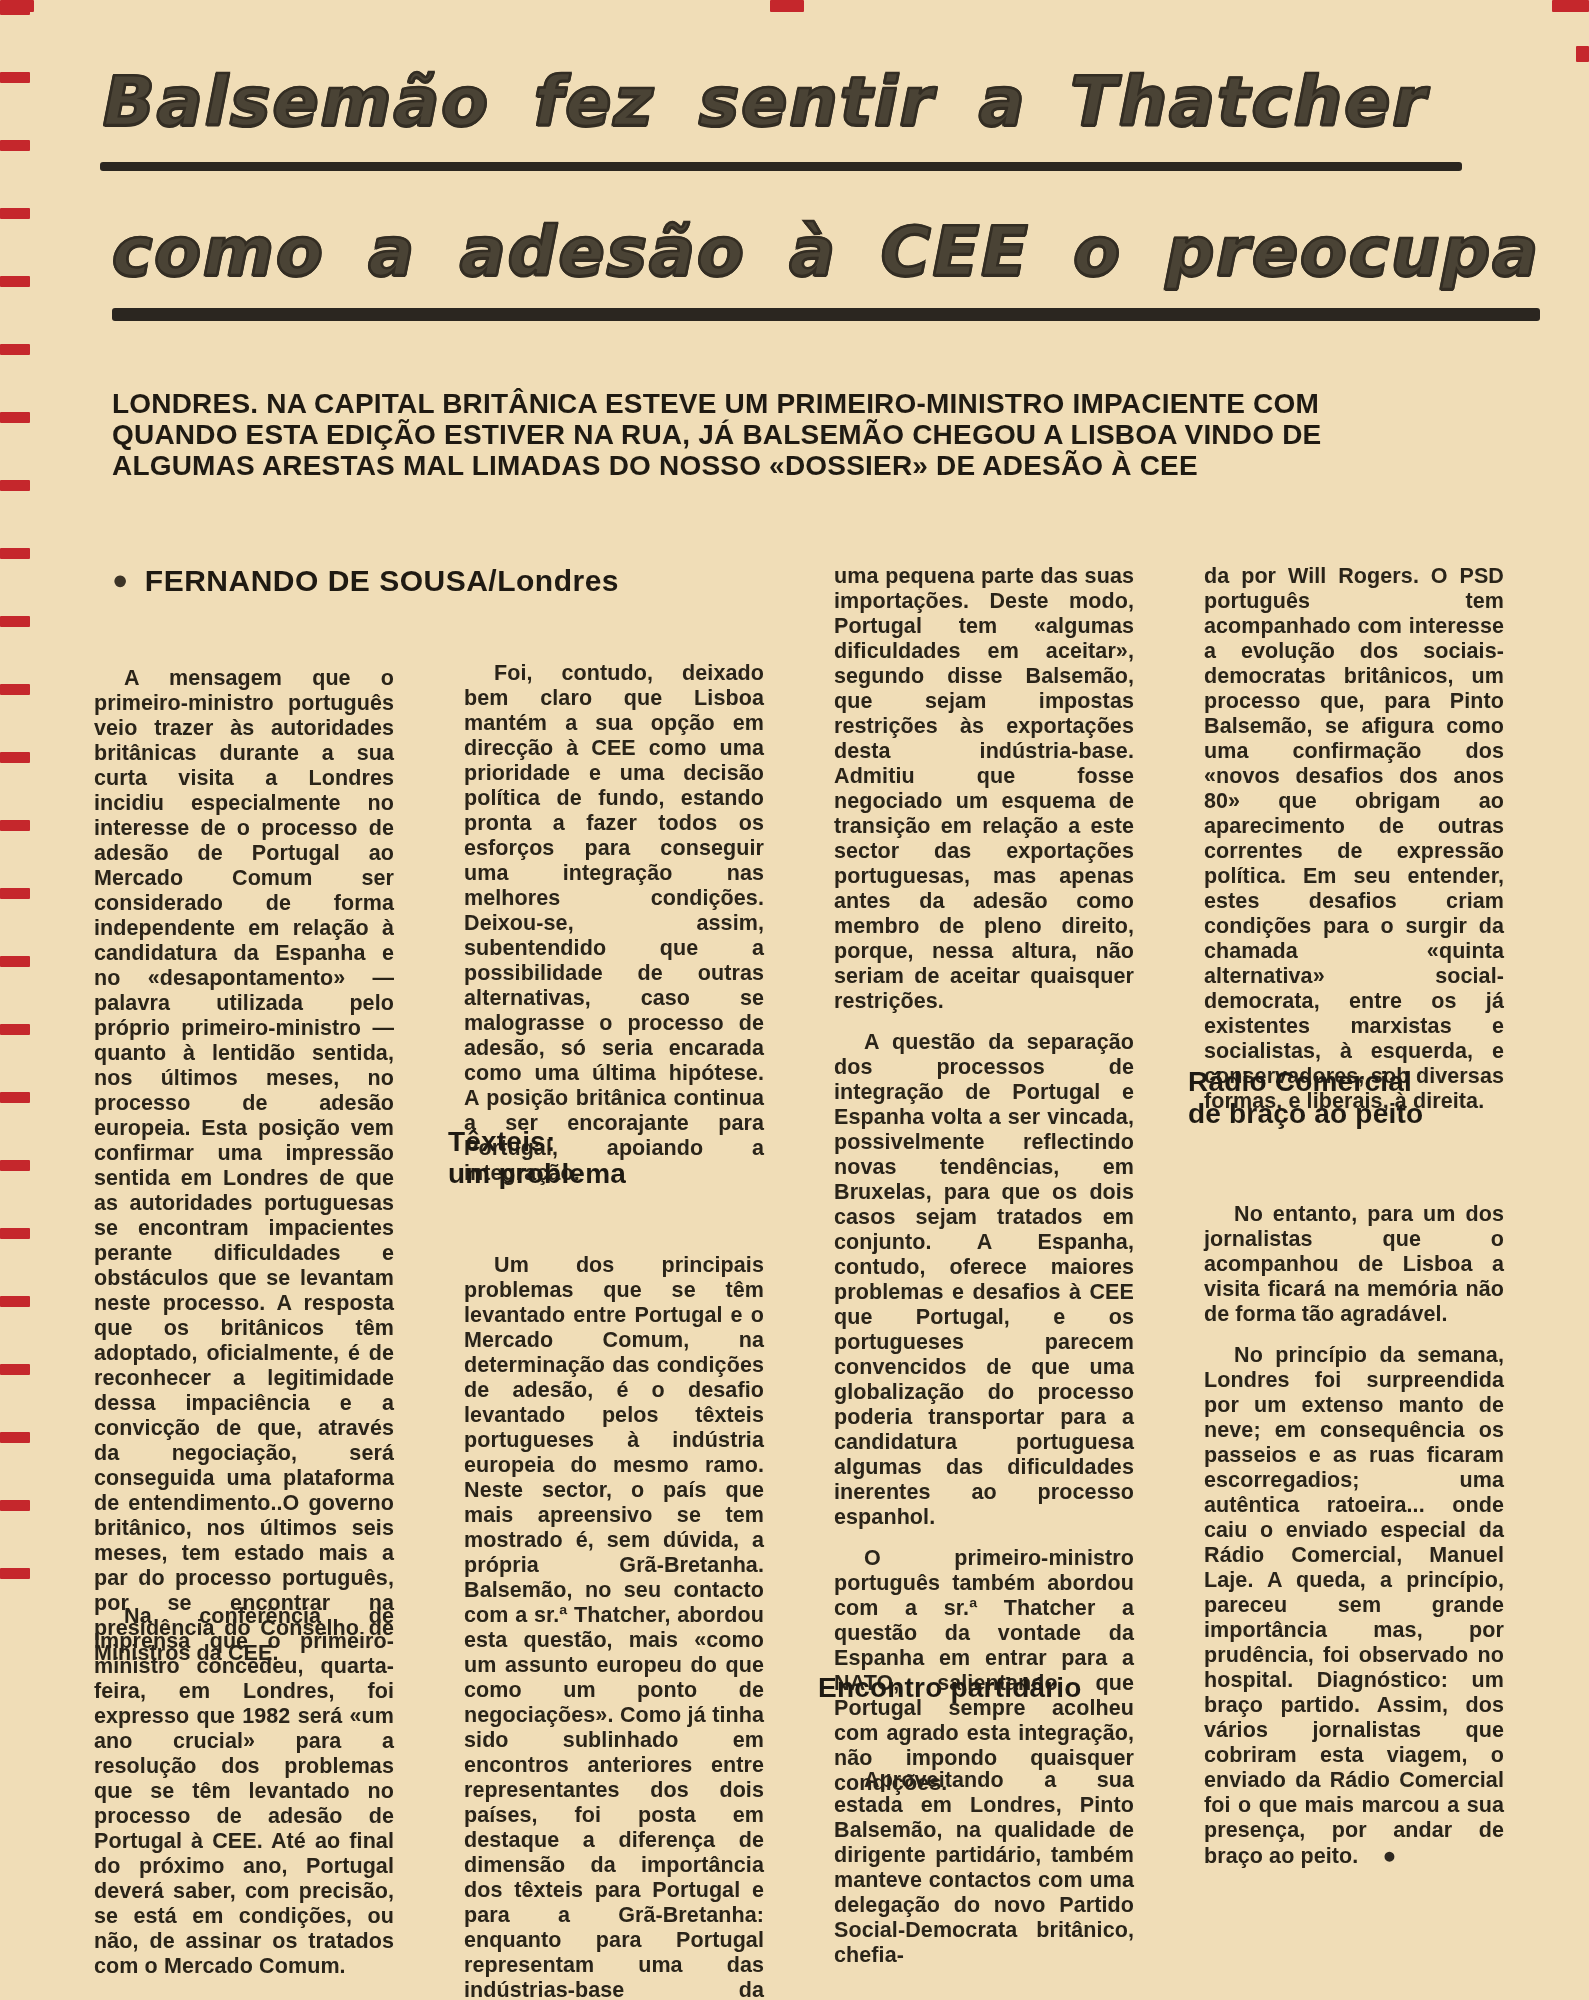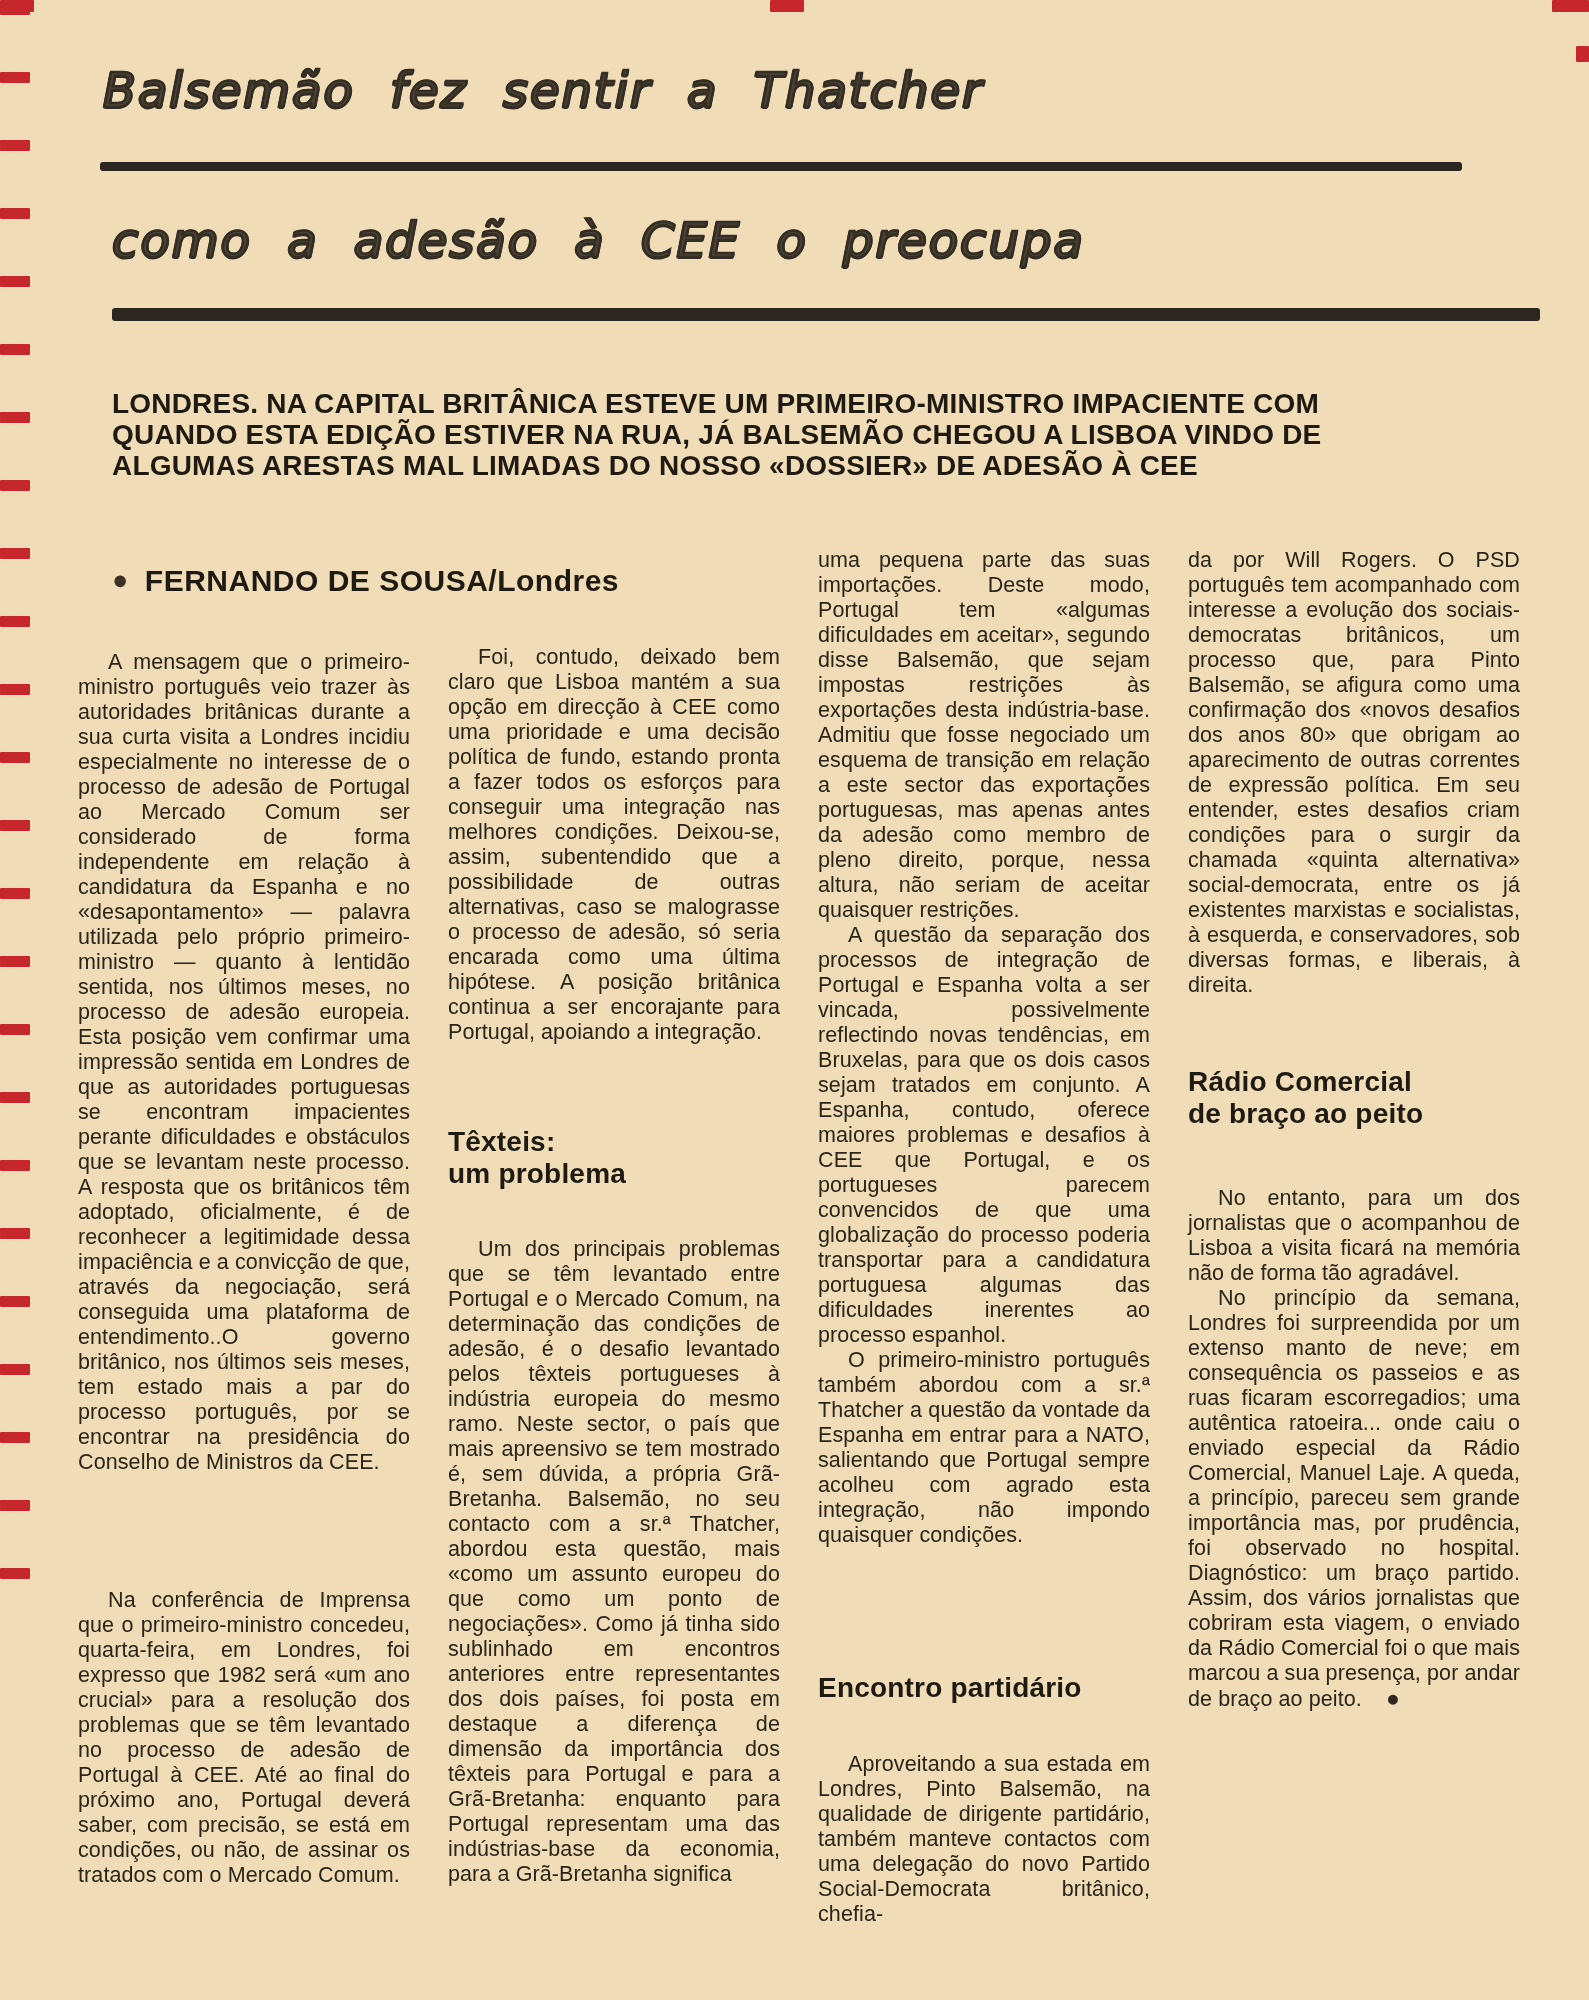--- a/index.html
+++ b/index.html
@@ -11,22 +11,22 @@
     --rule:#2b2620;
     --mark:#c5272c;
   }
   html,body{margin:0;padding:0;background:#e8d5ae;}
   .page{
     position:relative;width:1589px;height:2000px;background:var(--paper);
     font-family:"Liberation Sans",sans-serif;overflow:hidden;
   }
   .headline{
     position:absolute;margin:0;white-space:nowrap;
-    font-family:"DejaVu Sans",sans-serif;font-weight:normal;font-style:italic;
-    font-size:48px;letter-spacing:2px;word-spacing:18px;
+    font-family:"DejaVu Sans",sans-serif;font-weight:bold;font-style:italic;
+    font-size:68px;letter-spacing:2px;word-spacing:18px;
     color:var(--headline-fill);
     -webkit-text-stroke:2.5px var(--headline-stroke);
     text-shadow:1.5px 0 var(--headline-stroke),-1.5px 0 var(--headline-stroke),
                 0 1.5px var(--headline-stroke),0 -1.5px var(--headline-stroke);
   }
   .rule{position:absolute;background:var(--rule);border-radius:3px;}
   .standfirst{
     position:absolute;left:112px;top:388px;width:1400px;
     font-weight:bold;font-size:28px;line-height:31px;letter-spacing:0.2px;
     color:var(--ink-strong);
@@ -34,21 +34,21 @@
   .byline{
     position:absolute;left:112px;top:564px;
     font-weight:bold;font-size:30px;letter-spacing:0.5px;color:var(--ink-strong);
   }
   .byline .dot{display:inline-block;font-size:27px;margin-right:16px;transform:translateY(-2px);color:#3c3326;}
   .col{
     position:absolute;width:332px;
     font-size:21.5px;line-height:25px;letter-spacing:0.1px;
     text-align:justify;color:var(--ink);
   }
-  .col p{margin:0;}
+  .col p{margin:16px;font-weight:bold;}
   p.indent{text-indent:30px;}
   .subhead{
     position:absolute;margin:0;font-weight:bold;font-size:28px;line-height:32px;
     color:var(--ink-strong);letter-spacing:0.2px;
   }
   .endmark{font-size:23px;padding-left:24px;color:#2e2820;}
   .mark{position:absolute;background:var(--mark);border-radius:1px;}
 </style>
 </head>
 <body>

